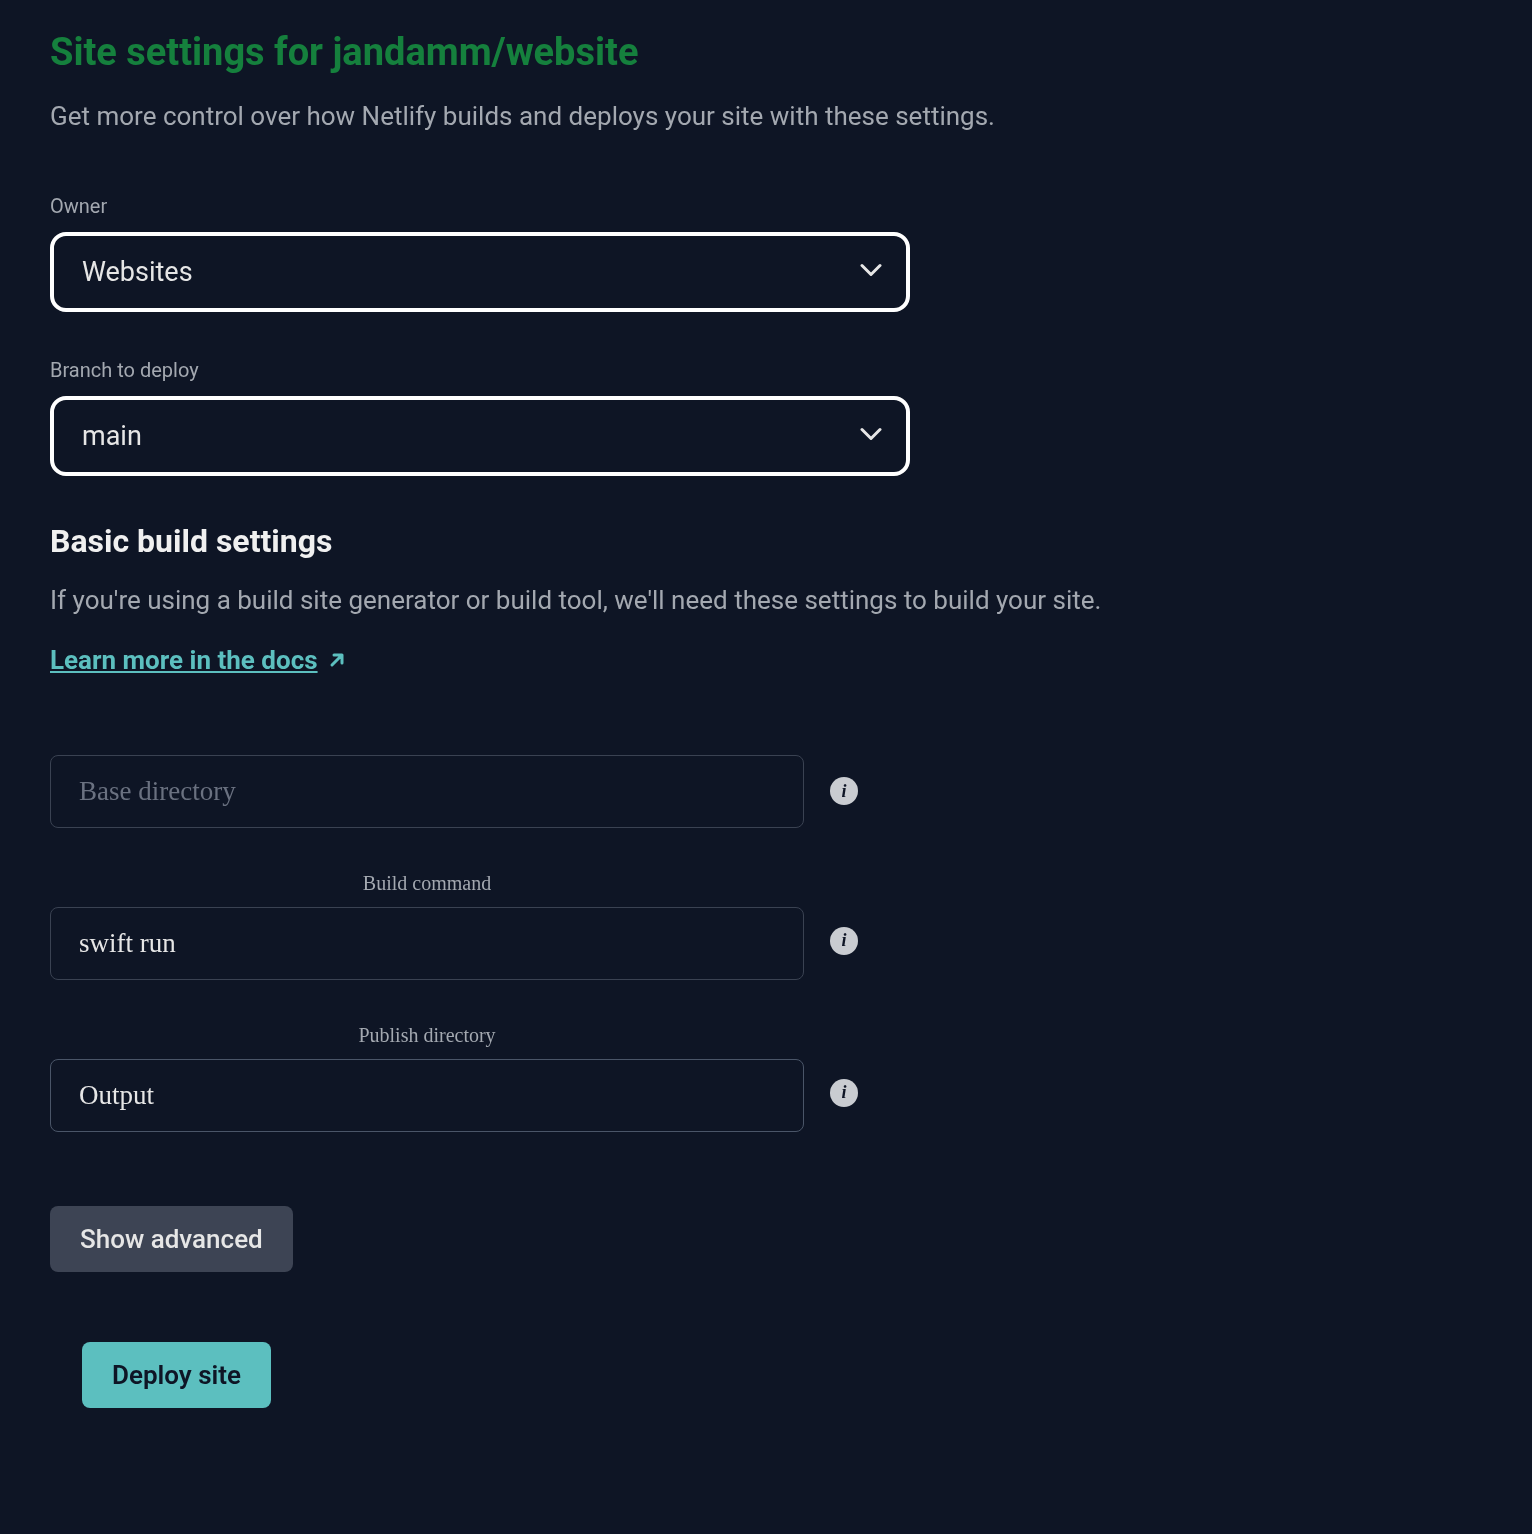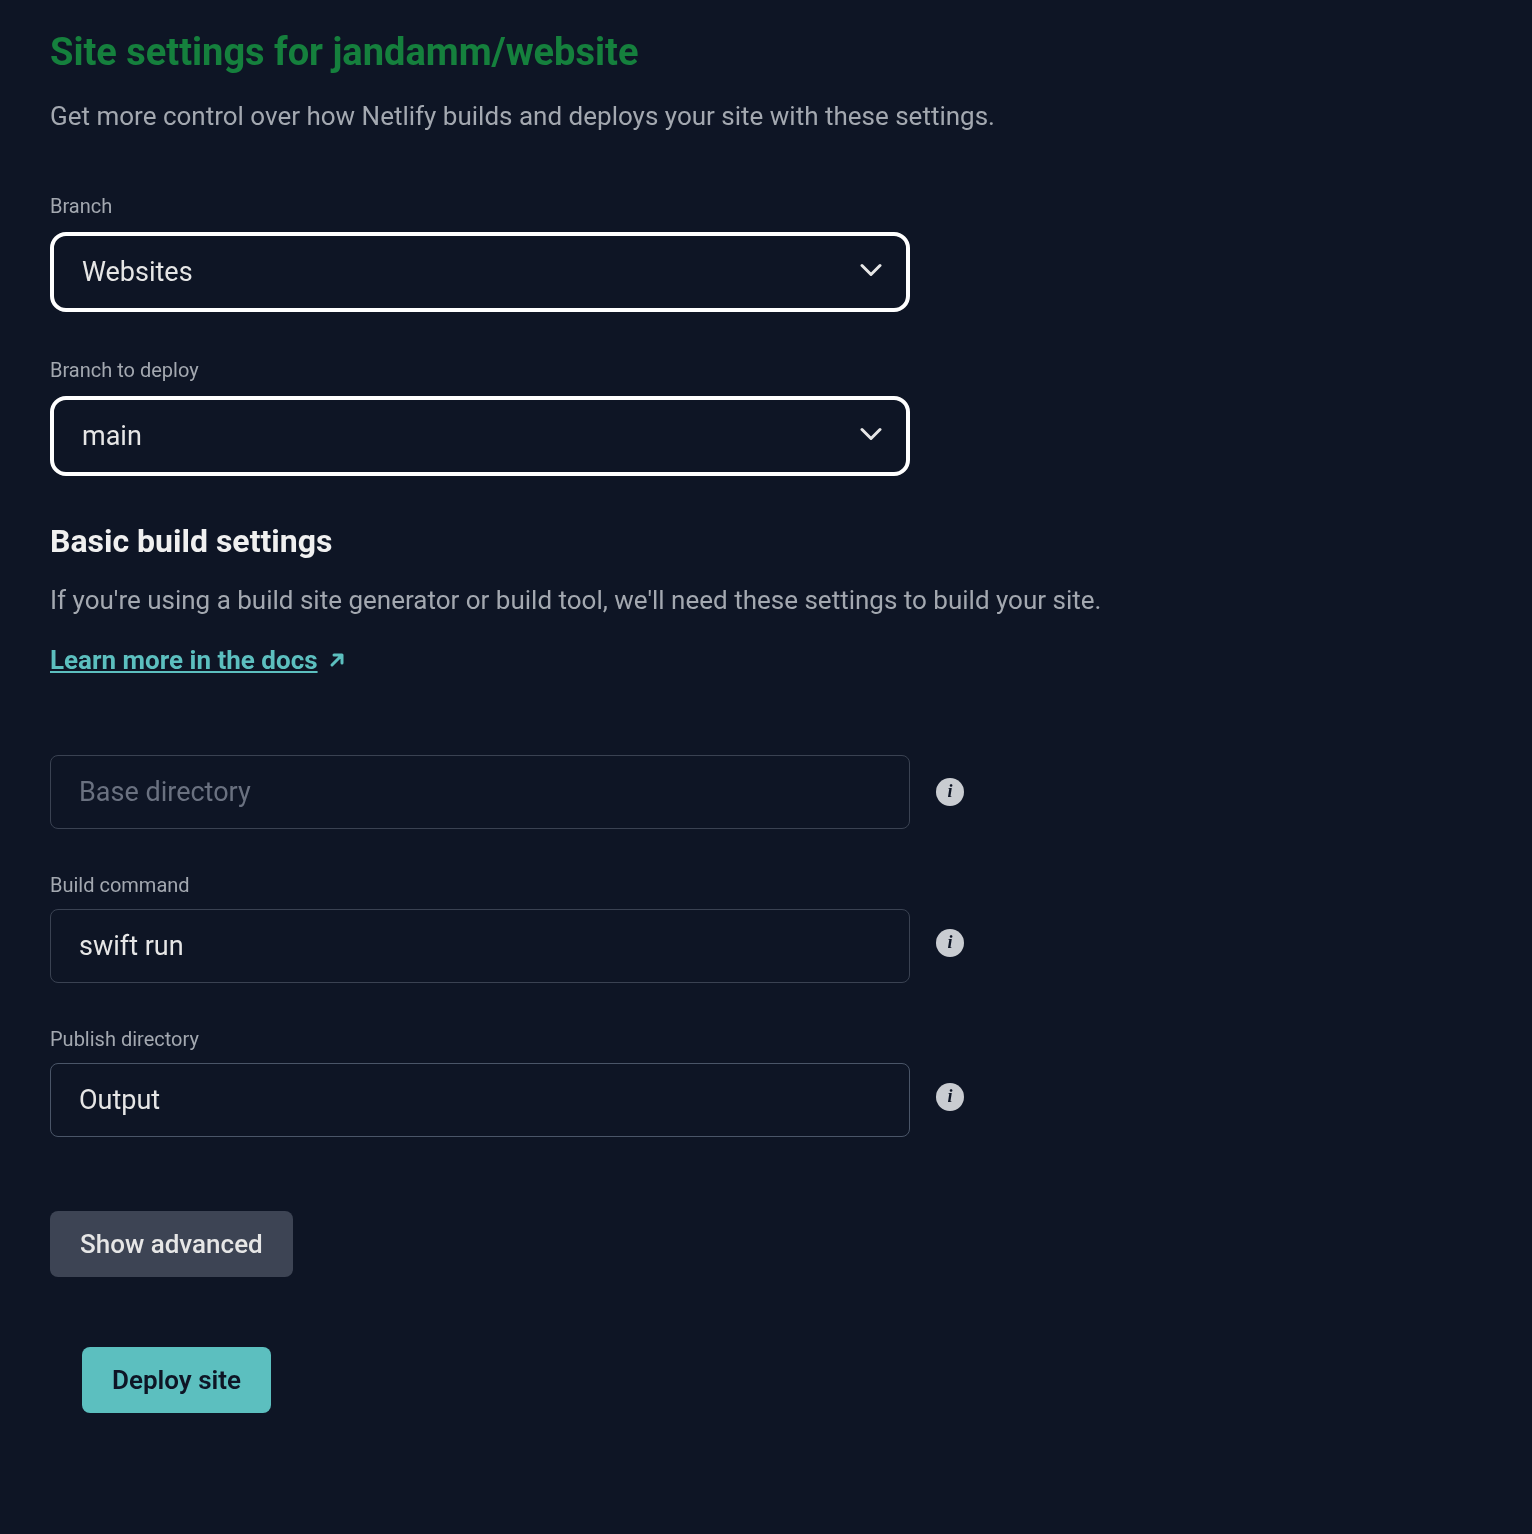--- a/index.html
+++ b/index.html
@@ -86,27 +86,29 @@
     .docs-link .arrow {
       font-weight: 700;
     }
     .input-row {
       display: flex;
       align-items: center;
       gap: 26px;
       margin-bottom: 44px;
     }
     .input-stack {
-      width: 860px;
+      width: 754px;
+      font-family: Liberation Serif, serif;
     }
     .input-label {
       font-size: 20px;
       color: #a3a8b0;
       margin-bottom: 12px;
       display: block;
+      text-align: center;
     }
     .text-input {
       width: 100%;
       background-color: transparent;
       border: 1px solid #3a4252;
       border-radius: 8px;
       padding: 20px 28px;
       font-size: 27px;
       color: #e6e6e6;
       font-family: inherit;
@@ -165,21 +167,21 @@
   </style>
 </head>
 <body>
 
 
 
 <h1 class="page-title">Site settings for jandamm/website</h1>
 <p class="page-subtitle">Get more control over how Netlify builds and deploys your site with these settings.</p>
 
 <div class="field-group">
-  <label class="field-label">Branch</label>
+  <label class="field-label">Owner</label>
   <div class="select-wrap">
     <select class="select-control">
       <option>Websites</option>
     </select>
     <span class="chevron">
       <svg width="22" height="14" viewBox="0 0 22 14" fill="none">
           <path d="M2 2L11 11L20 2" stroke="currentColor" stroke-width="3" stroke-linecap="round" stroke-linejoin="round"></path>
         </svg>
     </span>
   </div>

